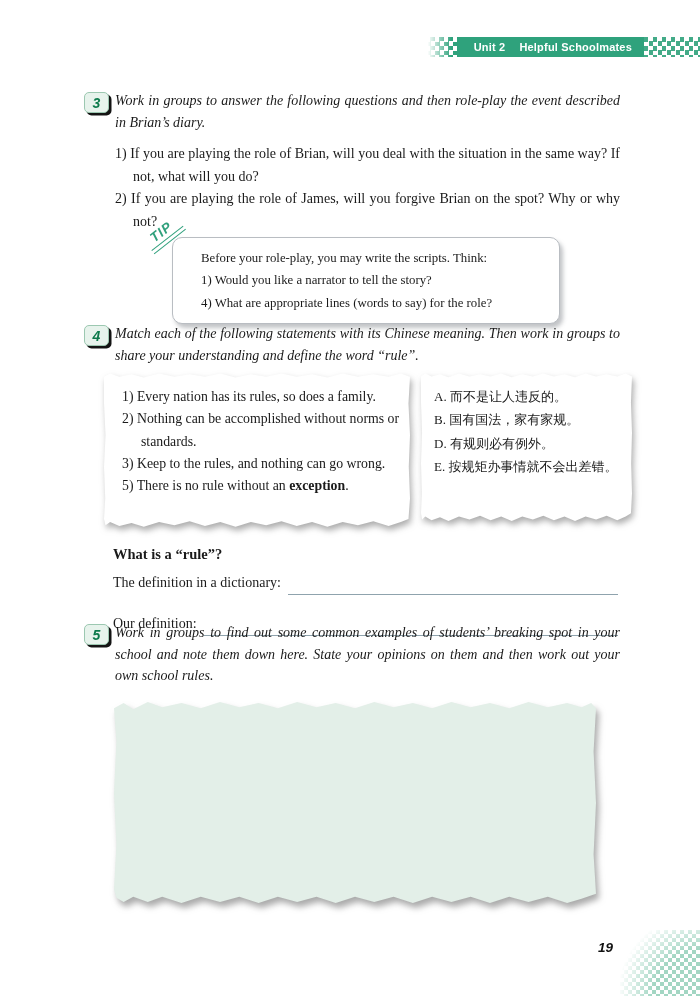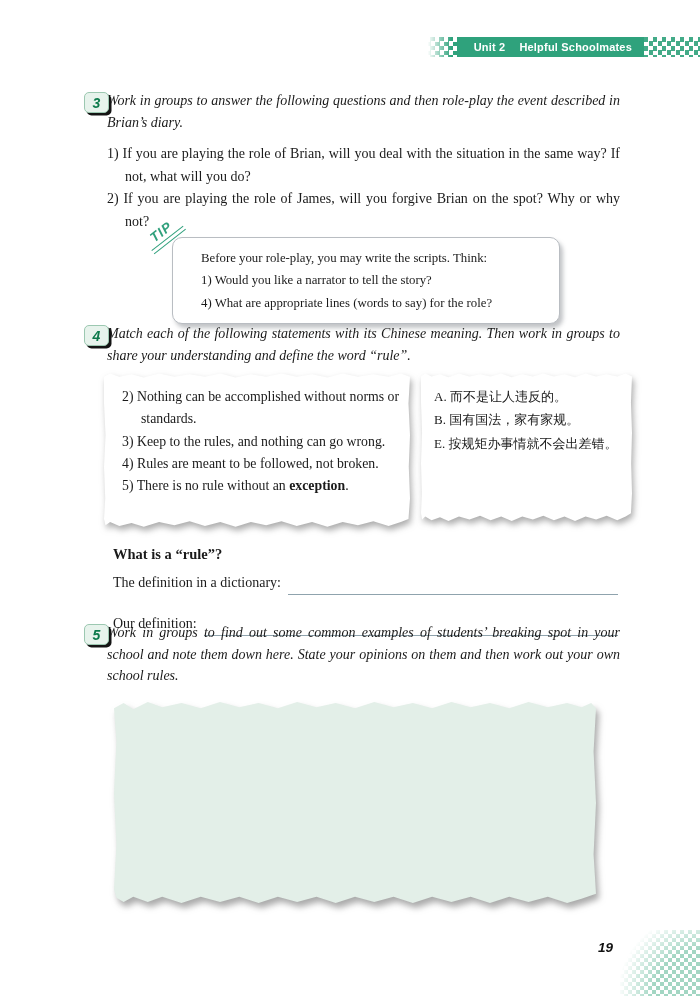--- a/index.html
+++ b/index.html
@@ -21,21 +21,21 @@
        background-size:9px 9px;opacity:.9;}
 
   
   .act{position:absolute;width:536px;left:84px;}
   .badge{position:absolute;left:0;top:2px;width:23px;height:19px;
          background:#e7f3ec;border:1px solid #9cc8b1;border-radius:5px;
          box-shadow:2.5px 2.5px 0 #141414;
          display:flex;align-items:center;justify-content:center;
          font-family:"Liberation Sans",sans-serif;font-weight:bold;font-style:italic;
          font-size:14px;color:#0c7a4b;}
-  .act-body{margin-left:23px;}
+  .act-body{margin-left:31px;}
   .instruction{font-style:italic;font-size:14px;line-height:1.55;text-align:justify;}
   .questions{margin-top:10px;font-size:14px;line-height:1.6;}
   .question{padding-left:18px;text-indent:-18px;text-align:justify;}
 
   
   .tipwrap{position:absolute;top:237px;left:172px;width:388px;}
   .tipbox{background:#fff;border:1.5px solid #b9bdc2;border-radius:10px;
           box-shadow:3px 4px 4px rgba(120,125,130,.45);
           padding:9px 12px 9px 28px;font-size:12.8px;line-height:1.75;}
   .tiplabel{position:absolute;left:-22px;top:-16px;transform:rotate(-38deg);
@@ -118,30 +118,31 @@
   <div class="act" style="top:323px;">
     <div class="badge">4</div>
     <div class="act-body">
       <div class="instruction">Match each of the following statements with its Chinese meaning. Then work in groups to share your understanding and define the word “rule”.</div>
     </div>
   </div>
 
   <div class="boxes">
     <div class="torn">
       <div class="torn-inner stmt-box">
+        <div class="stmt">1) Every nation has its rules, so does a family.</div>
         <div class="stmt">2) Nothing can be accomplished without norms or standards.</div>
         <div class="stmt">3) Keep to the rules, and nothing can go wrong.</div>
-        <div class="stmt">4) Rules are meant to be followed, not broken.</div>
         <div class="stmt"><span>5) There is no rule without an </span><b>exception</b><span>.</span></div>
       </div>
     </div>
     <div class="torn">
       <div class="torn-inner cn-box">
         <div class="cn">A. 而不是让人违反的。</div>
         <div class="cn">B. 国有国法，家有家规。</div>
+        <div class="cn">D. 有规则必有例外。</div>
         <div class="cn">E. 按规矩办事情就不会出差错。</div>
       </div>
     </div>
   </div>
 
   <div class="rulesec">
     <div class="rule-head">What is a “rule”?</div>
     <div class="def-line">
       <span>The definition in a dictionary:</span>
       <span class="fill-line"></span>

